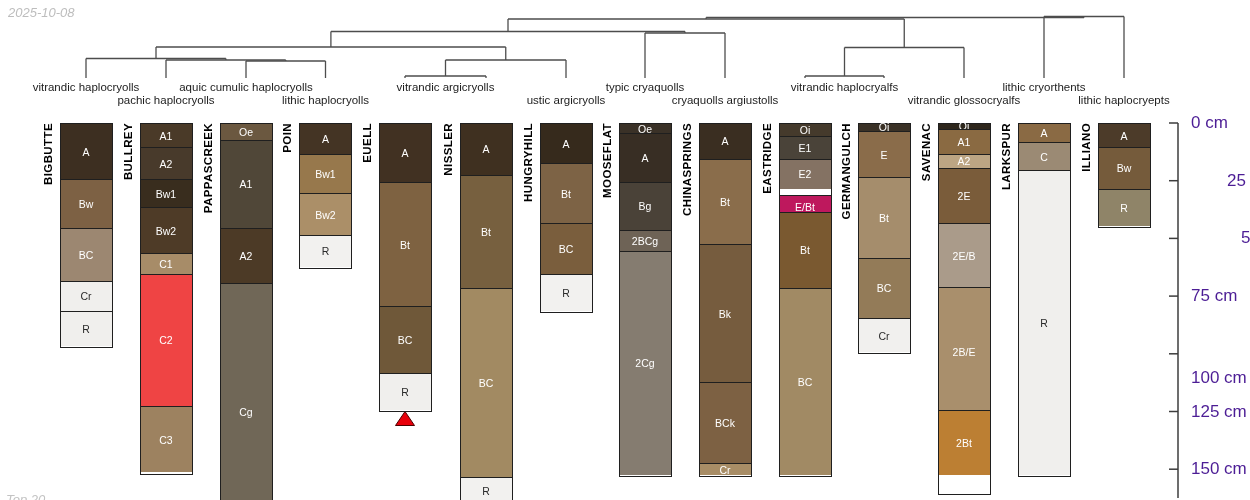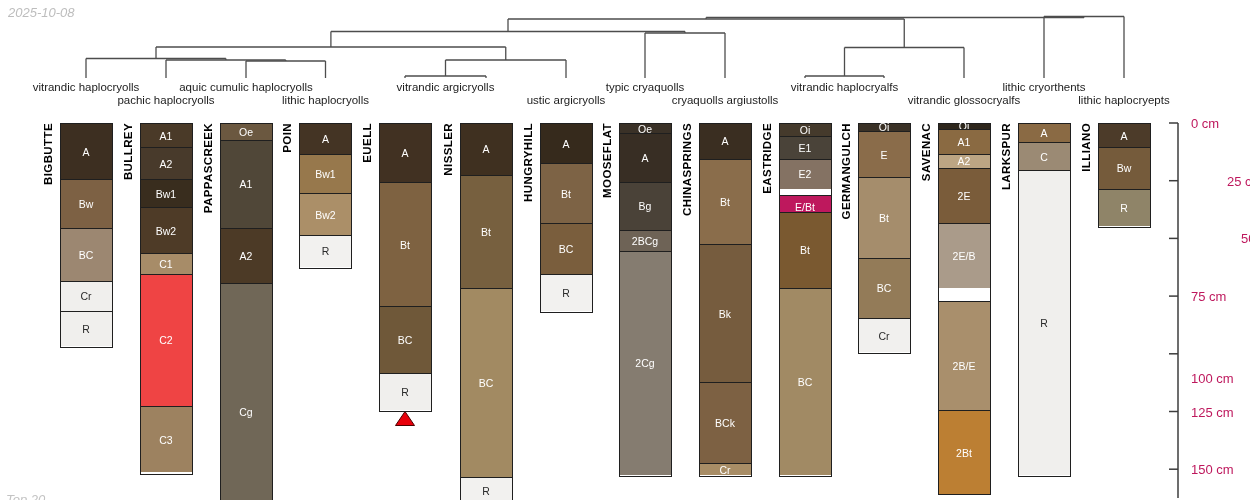--- a/index.html
+++ b/index.html
@@ -26,21 +26,21 @@
   .hz-label{
     position:absolute;left:50%;top:50%;transform:translate(-50%,-50%);
     font-size:10.5px;white-space:nowrap;line-height:1;
   }
   .pname{
     position:absolute;writing-mode:vertical-rl;transform:rotate(180deg);
     white-space:nowrap;font-weight:bold;font-size:11.5px;color:#000;
     letter-spacing:0.4px;line-height:1;
   }
   .depth-tick-label{
-    position:absolute;font-size:13px;color:#be185d;white-space:nowrap;
+    position:absolute;font-size:17px;color:#4c1d95;white-space:nowrap;
     transform:translateY(-50%);
     text-align:right;
   }
 </style>
 </head>
 <body>
 
 <div class="stage">
   <div class="date-label">2025-10-08</div>
   <svg class="overlay" id="dendro-svg" width="1250" height="500" viewBox="0 0 1250 500">
@@ -302,24 +302,24 @@
         </div>
         <div class="hz" style="top: 30.004px; height: 13.848px; background: rgb(188, 165, 132); border-top: 1.5px solid rgb(31, 31, 31);">
           <span class="hz-label" style="color: rgb(255, 255, 255);">A2</span>
         </div>
         <div class="hz" style="top: 43.852px; height: 55.392px; background: rgb(122, 92, 58); border-top: 1.5px solid rgb(31, 31, 31);">
           <span class="hz-label" style="color: rgb(255, 255, 255);">2E</span>
         </div>
         <div class="hz" style="top: 99.244px; height: 64.624px; background: rgb(170, 155, 138); border-top: 1.5px solid rgb(31, 31, 31);">
           <span class="hz-label" style="color: rgb(255, 255, 255);">2E/B</span>
         </div>
-        <div class="hz" style="top: 177px; height: 129px; background: rgb(169, 143, 108); border-top: 1.5px solid rgb(31, 31, 31); padding-left: 19px;">
+        <div class="hz" style="top: 163px; height: 129px; background: rgb(169, 143, 108); border-top: 1.5px solid rgb(31, 31, 31); padding-left: 19px;">
           <span class="hz-label" style="color: rgb(255, 255, 255);">2B/E</span>
         </div>
-        <div class="hz" style="top: 286.192px; height: 84px; background: rgb(188, 127, 51); border-top: 1.5px solid rgb(31, 31, 31);">
+        <div class="hz" style="top: 286.192px; height: 65px; background: rgb(188, 127, 51); border-top: 1.5px solid rgb(31, 31, 31);">
           <span class="hz-label" style="color: rgb(255, 255, 255);">2Bt</span>
         </div>
       </div>
       <div class="pname" style="left: 1000.5px; top: 123px;">LARKSPUR</div>
       <div class="profile" style="left: 1017.5px; top: 123px; width: 53px; height: 353.816px;">
         <div class="hz" style="top: 0px; height: 18.464px; background: rgb(138, 106, 68);">
           <span class="hz-label" style="color: rgb(255, 255, 255);">A</span>
         </div>
         <div class="hz" style="top: 18.464px; height: 27.696px; background: rgb(155, 138, 116); border-top: 1.5px solid rgb(31, 31, 31);">
           <span class="hz-label" style="color: rgb(255, 255, 255);">C</span>

